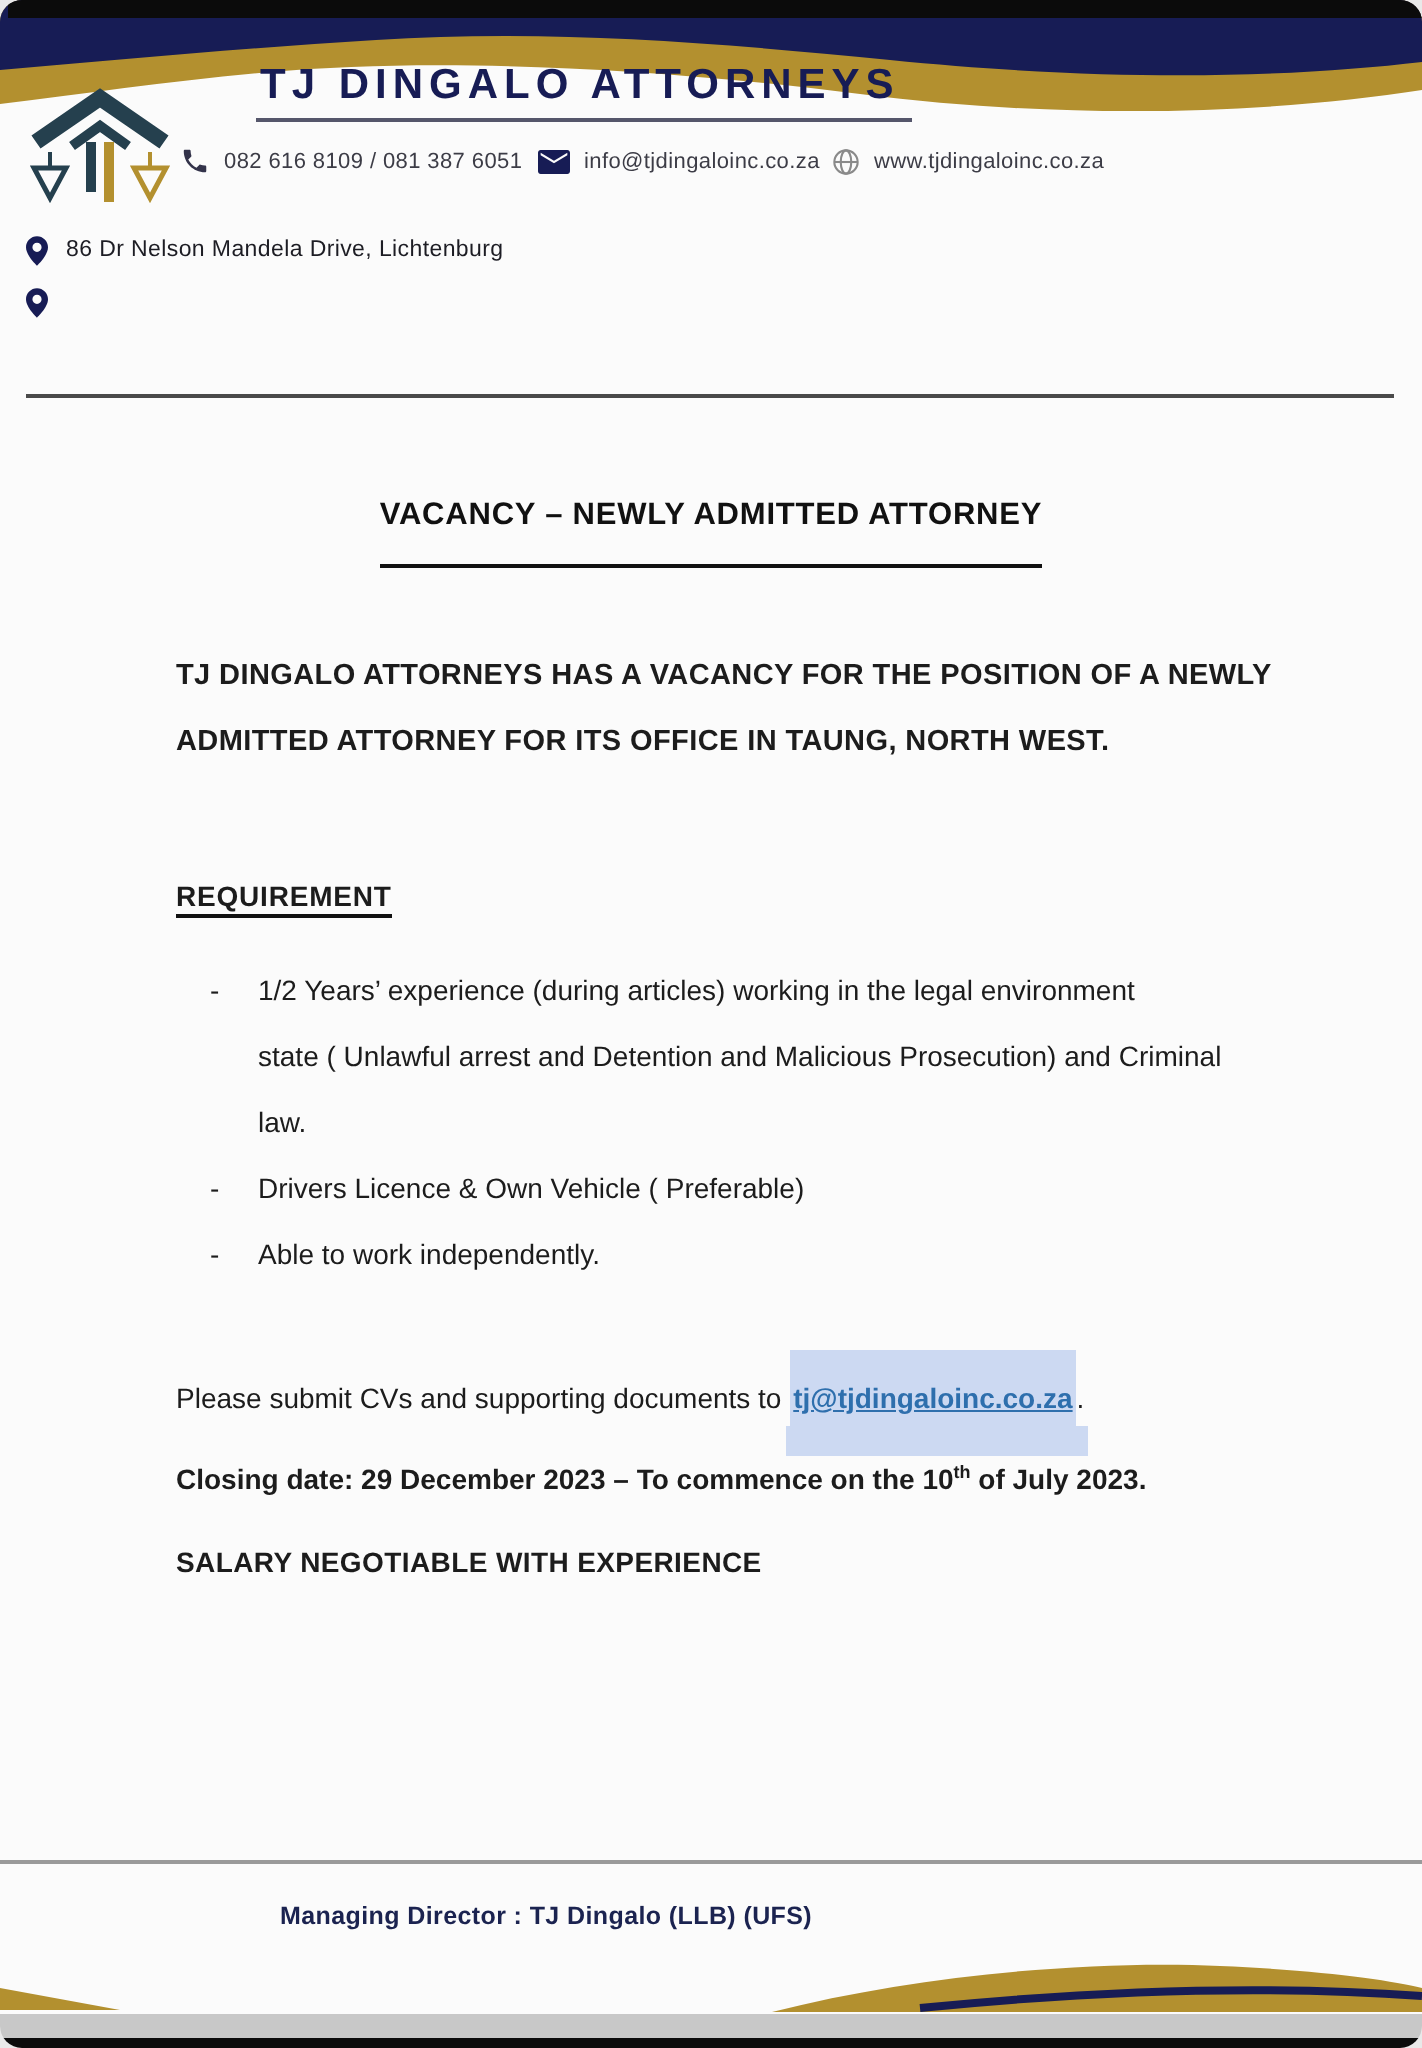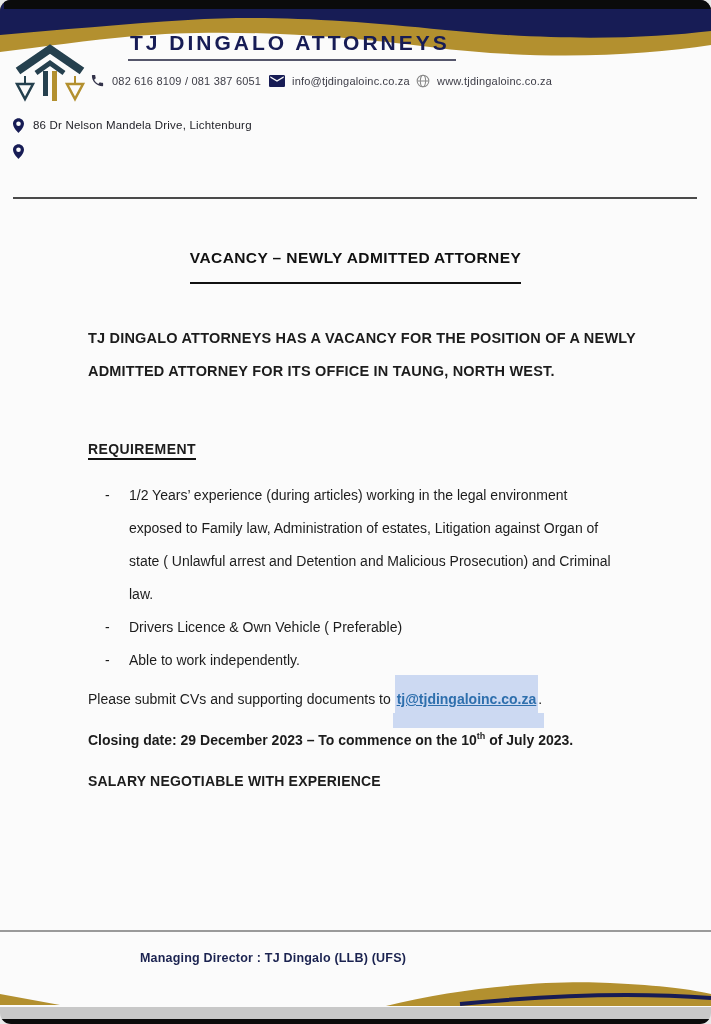--- a/index.html
+++ b/index.html
@@ -137,21 +137,20 @@
     <span>REQUIREMENT</span>
   </div>
 
   <div class="bullets">
     <div class="b-line">
       <span class="dash">-</span>
       <span>1/2 Years’ experience (during articles) working in the legal environment</span>
     </div>
     <div class="b-line">
       <span class="dash"></span>
-      <span>exposed to Family law, Administration of estates, Litigation against Organ of</span>
     </div>
     <div class="b-line">
       <span class="dash"></span>
       <span>state ( Unlawful arrest and Detention and Malicious Prosecution) and Criminal</span>
     </div>
     <div class="b-line">
       <span class="dash"></span>
       <span>law.</span>
     </div>
     <div class="b-line">

